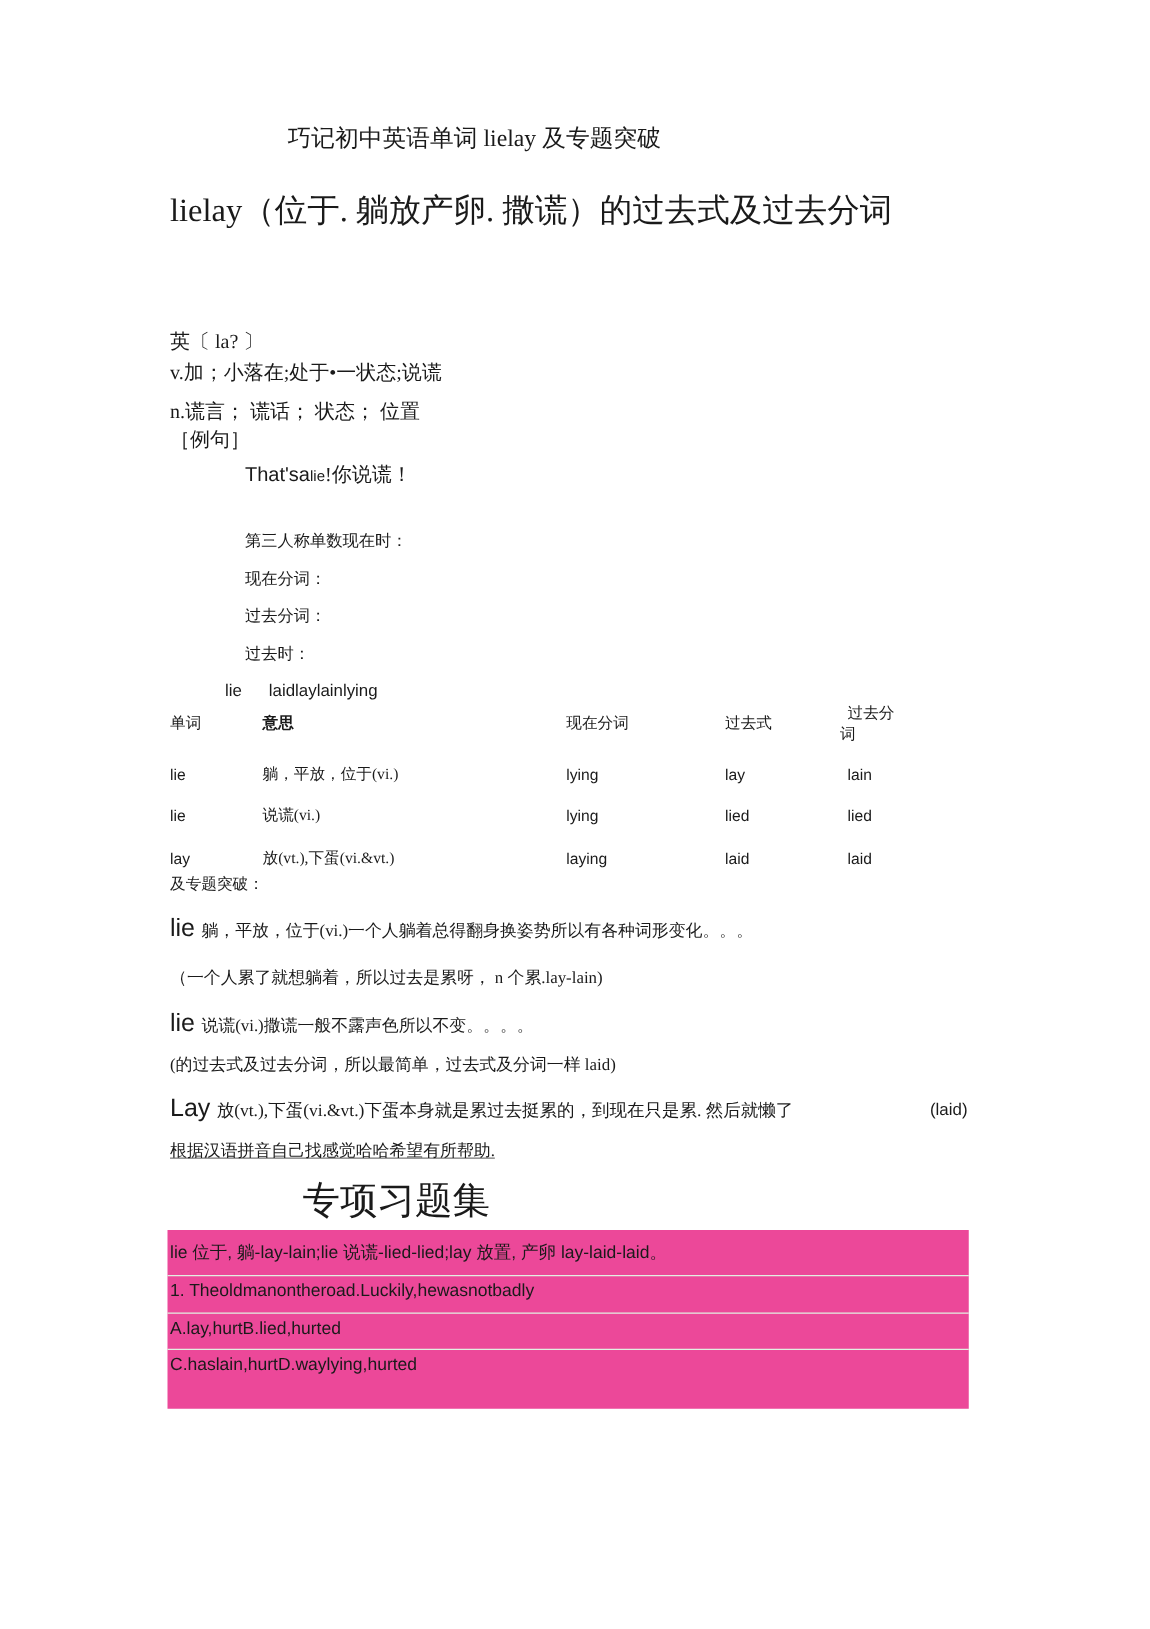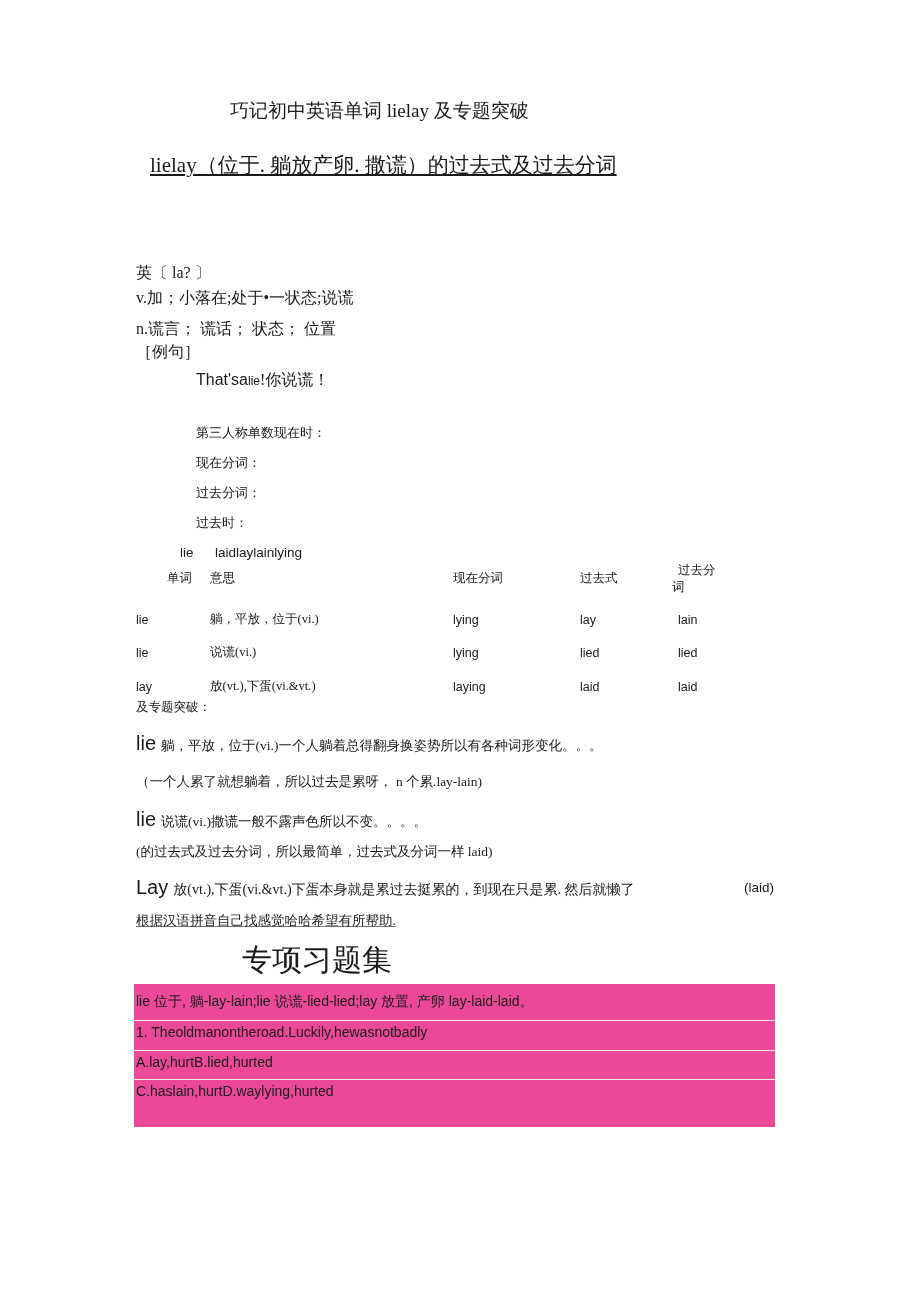--- a/index.html
+++ b/index.html
@@ -2,21 +2,21 @@
 <html><head>
 <meta charset="utf-8">
 <style>
   html, body { margin: 0; padding: 0; background: #ffffff; }
   body { width: 920px; height: 1303px; position: relative; overflow: hidden;
          font-family: "DejaVu Serif", "Liberation Serif", serif; color: #1a1a1a; }
   .abs { position: absolute; white-space: nowrap; }
   .sans { font-family: "Liberation Sans", "DejaVu Sans", sans-serif; }
   .serif { font-family: "Liberation Serif", "DejaVu Serif", serif; }
   .title { left: 230px; top: 98px; font-size: 19px; }
-  .subtitle { left: 150px; top: 151px; font-size: 21px; text-decoration: underline; }
+  .subtitle { left: 136px; top: 151px; font-size: 26px; }
   .line17 { font-size: 16px; }
   .small13 { font-size: 13px; }
   .tbl-cell { font-size: 12.5px; }
   .big { font-size: 20px; font-family: "Liberation Sans", "DejaVu Sans", sans-serif; }
   .note { font-size: 13.5px; }
   .underline { text-decoration: underline; text-decoration-color: #777; }
   .section-title { left: 242px; top: 940px; font-size: 30px; }
   .green-box { position: absolute; left: 134px; top: 984px; width: 641px; height: 143px;
                background: #ec4899; }
   .green-row { position: absolute; left: 0; width: 641px; border-bottom: 1px solid #e2f0e2;
@@ -45,22 +45,22 @@
   <div class="abs small13 serif" style="left:196px; top:484px;">过去分词：</div>
   <div class="abs small13 serif" style="left:196px; top:514px;">过去时：</div>
 
   <div class="abs sans" style="left:180px; top:545px; font-size:13.5px;">
     <span>lie</span>
     <span style="display:inline-block; width:14px;"></span>
     <span>laidlaylainlying</span>
   </div>
 
   <div>
-    <div class="abs tbl-cell serif" style="left:136px; top:570px;margin-left:31px;">单词</div>
-    <div class="abs tbl-cell serif" style="left:210px; top:570px;">意思</div>
+    <div class="abs tbl-cell serif" style="left:136px; top:570px;">单词</div>
+    <div class="abs tbl-cell serif" style="left:210px; top:570px;font-weight:bold;">意思</div>
     <div class="abs tbl-cell serif" style="left:453px; top:570px;">现在分词</div>
     <div class="abs tbl-cell serif" style="left:580px; top:570px;">过去式</div>
     <div class="abs tbl-cell serif" style="left:678px; top:562px;">过去分</div>
     <div class="abs tbl-cell serif" style="left:672px; top:579px;">词</div>
 
     <div>
       <div class="abs tbl-cell sans" style="left:136px; top:613px;">lie</div>
       <div class="abs tbl-cell serif" style="left:210px; top:611px;">躺，平放，位于(vi.)</div>
       <div class="abs tbl-cell sans" style="left:453px; top:613px;">lying</div>
       <div class="abs tbl-cell sans" style="left:580px; top:613px;">lay</div>

